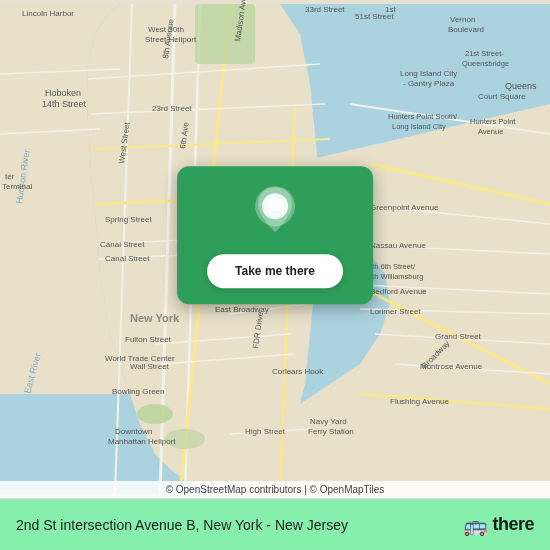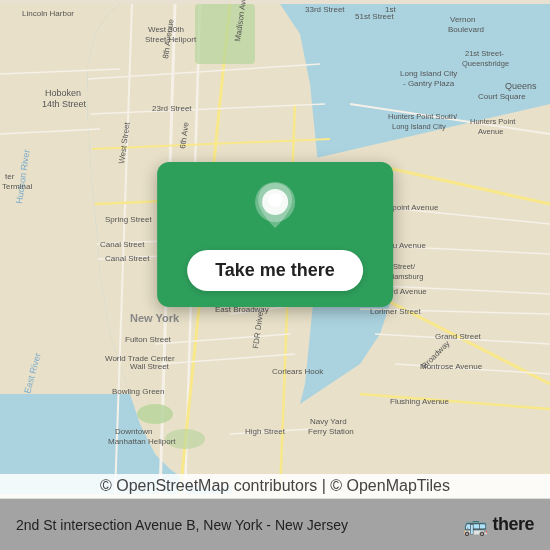--- a/index.html
+++ b/index.html
@@ -39,21 +39,21 @@
       position: absolute;
       top: 0; left: 0;
       width: 100%;
       height: 100%;
     }
 
     
     #attribution {
       background: rgba(255,255,255,0.85);
       padding: 3px 8px;
-      font-size: 16px;
+      font-size: 10px;
       color: #444;
       text-align: center;
       position: absolute;
       bottom: 0;
       left: 0;
       right: 0;
       z-index: 10;
     }
 
     
@@ -81,31 +81,31 @@
 
     #location-icon-container {
       margin-bottom: 10px;
     }
 
     #take-me-there-btn {
       background: white;
       border: none;
       border-radius: 24px;
       padding: 10px 28px;
-      font-size: 18px;
+      font-size: 12px;
       font-weight: 600;
       color: #222;
       cursor: pointer;
       white-space: nowrap;
       box-shadow: 0 2px 6px rgba(0,0,0,0.15);
     }
 
     
     #bottom-bar {
-      background: #a3a3a3;
+      background: #86efac;
       padding: 10px 16px;
       display: flex;
       align-items: center;
       justify-content: space-between;
       border-top: 1px solid #ddd;
       min-height: 52px;
       z-index: 10;
     }
 
     #location-text {

